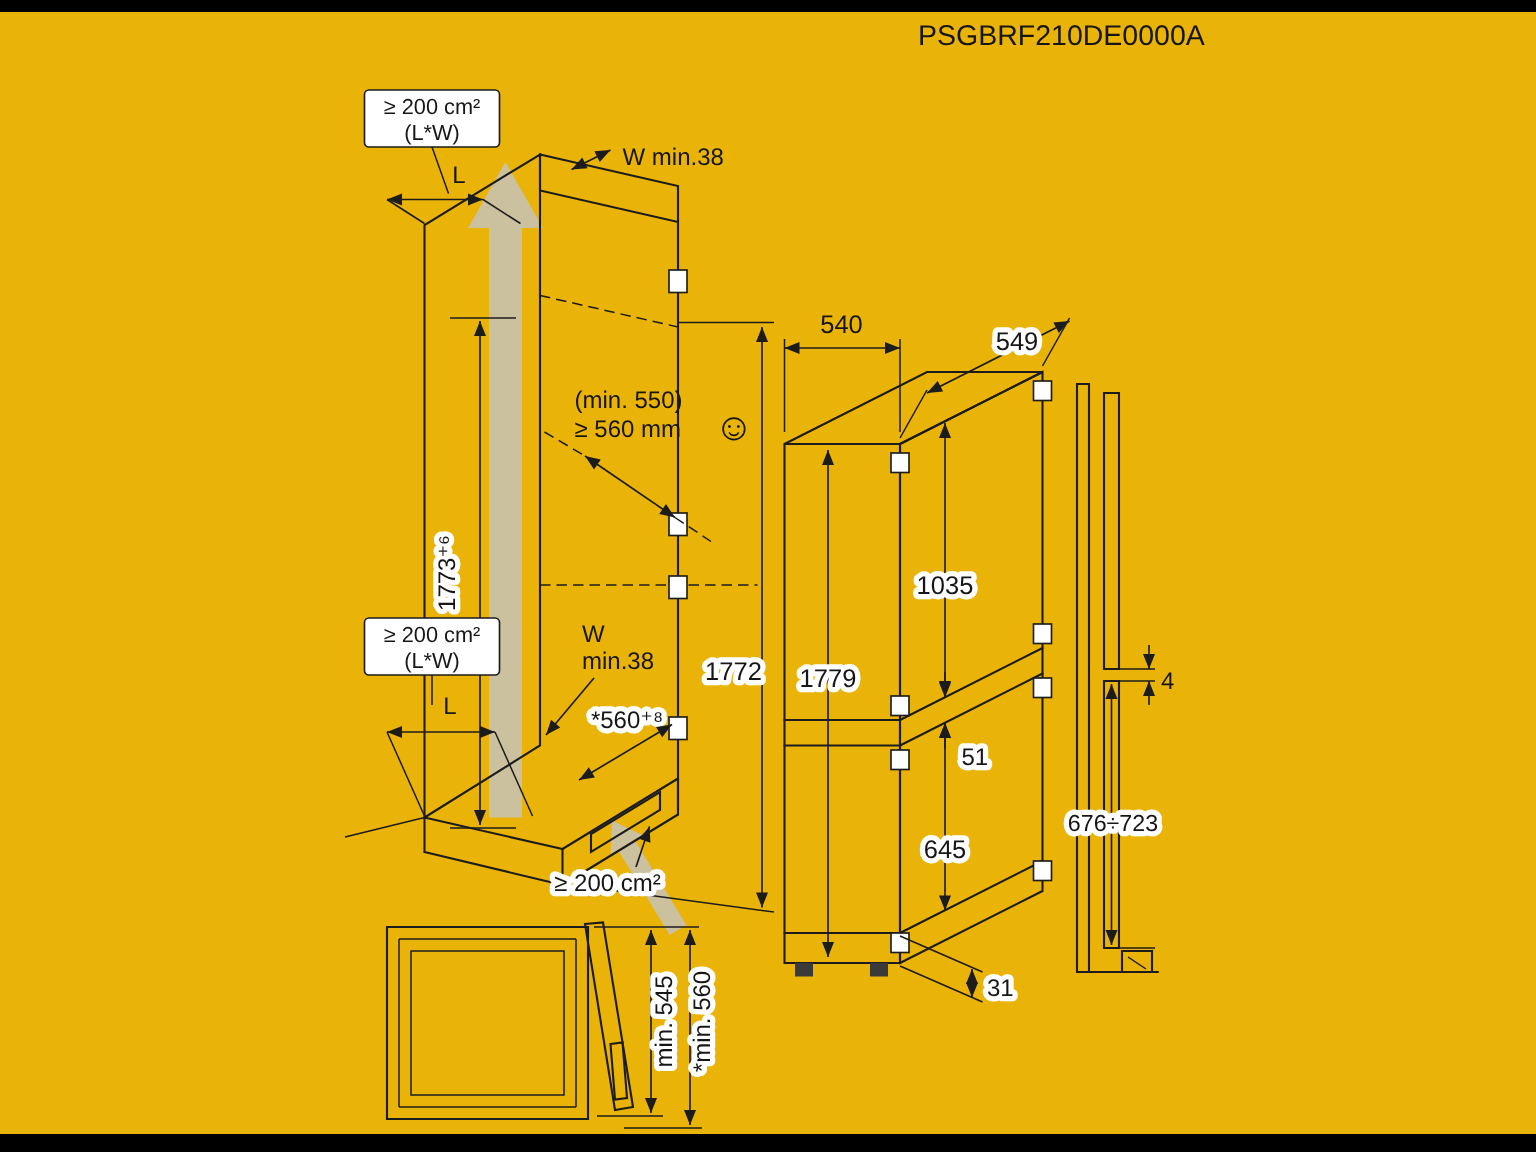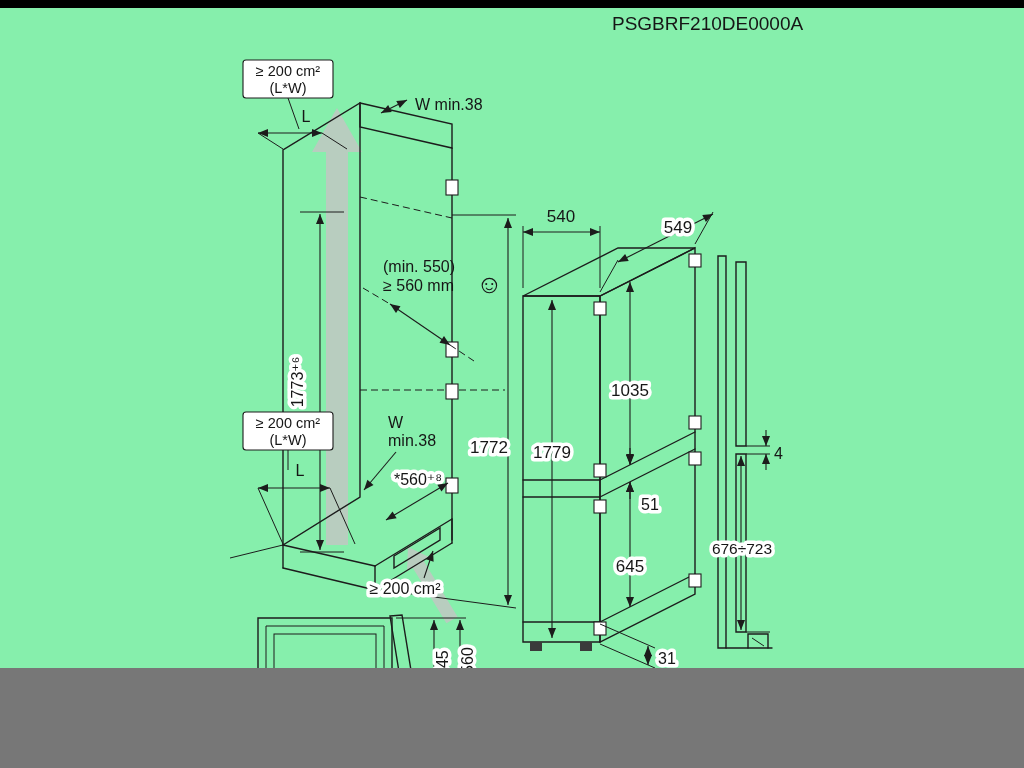--- a/index.html
+++ b/index.html
@@ -1,16 +1,16 @@
 <!DOCTYPE html>
 <html><head>
 <meta charset="utf-8">
 <style>
   html,body{margin:0;padding:0;background:#777;}
-  #page{position:relative;width:1024px;height:668px;background:#86efac;overflow:hidden;
+  #page{position:relative;width:1024px;height:768px;background:#eab308;overflow:hidden;
         font-family:"Liberation Sans","DejaVu Sans",sans-serif;}
   svg{position:absolute;left:0;top:0;}
   svg text{font-family:"Liberation Sans","DejaVu Sans",sans-serif;fill:#161616;}
   .halo{paint-order:stroke;stroke:#ffffff;stroke-width:7px;stroke-linejoin:round;}
   .ln{stroke:#1c1c1c;stroke-width:1.4;fill:none;stroke-linecap:round;}
   .thin{stroke:#1c1c1c;stroke-width:1;fill:none;}
   .dash{stroke:#1c1c1c;stroke-width:1;fill:none;stroke-dasharray:7 4;}
   .dim{stroke:#1c1c1c;stroke-width:1.1;fill:none;}
   .box{fill:#ffffff;stroke:#1c1c1c;stroke-width:1.1;}
   .hinge{fill:#ffffff;stroke:#1c1c1c;stroke-width:1.1;}

